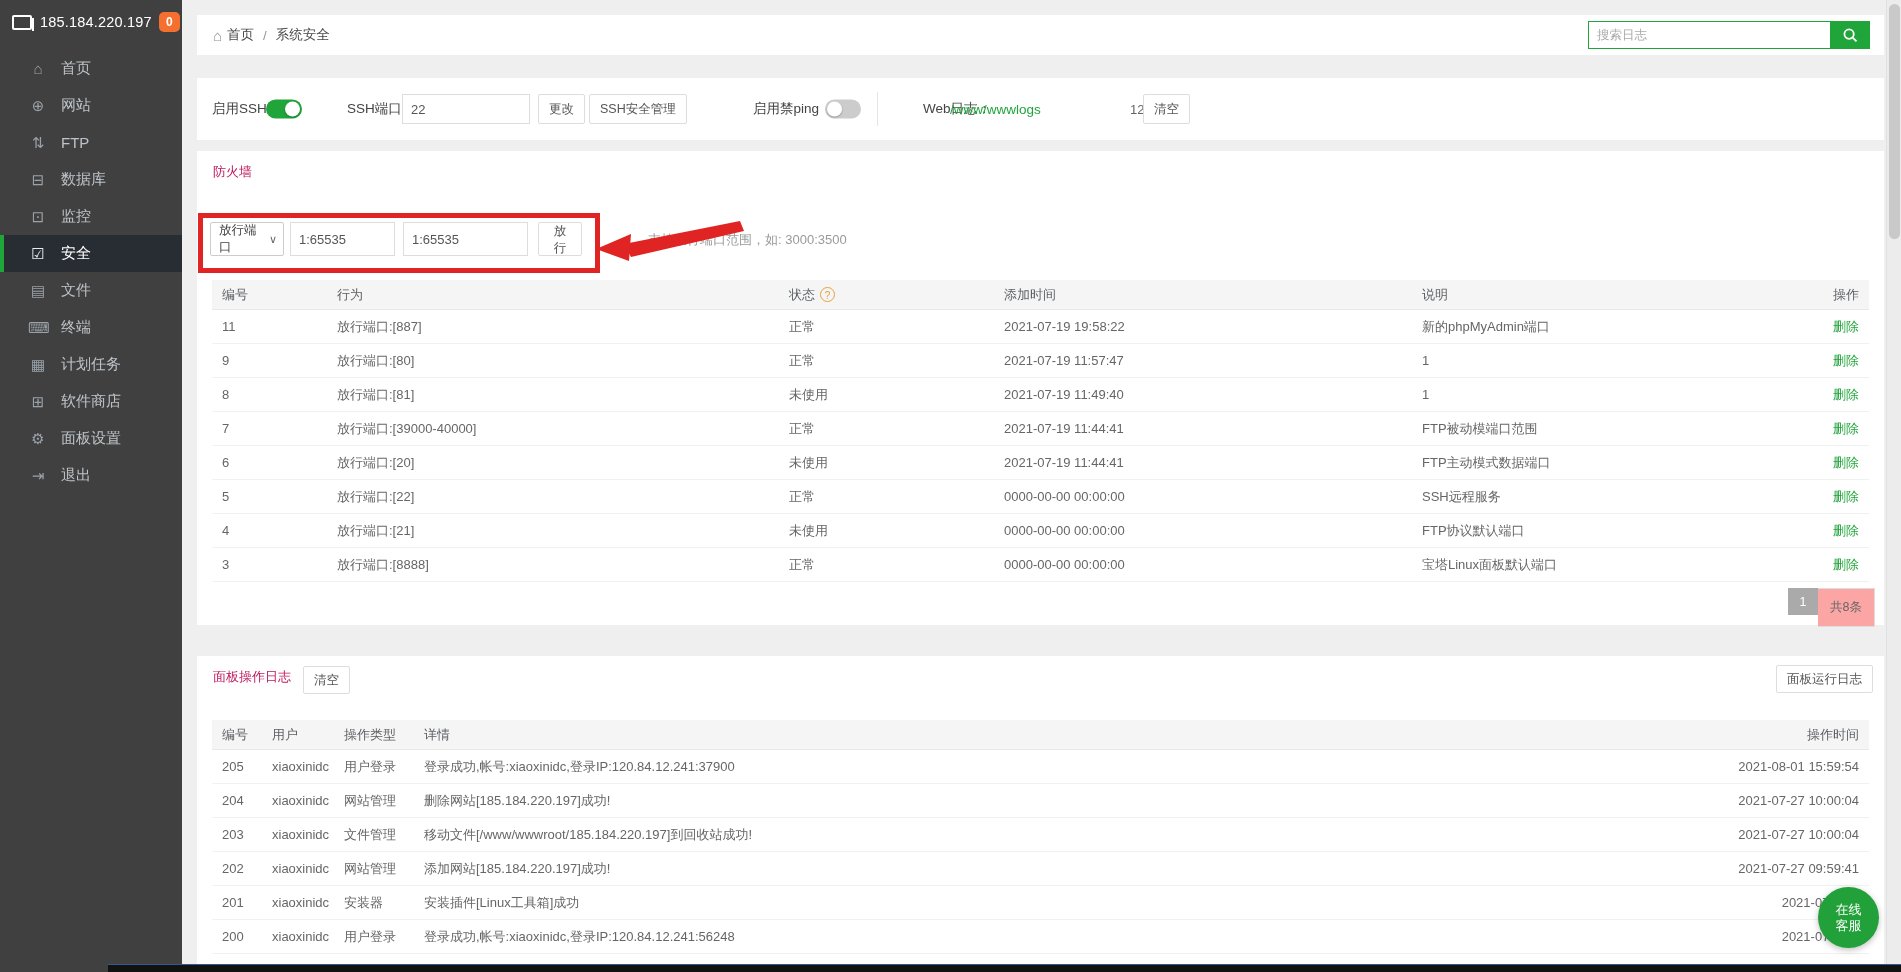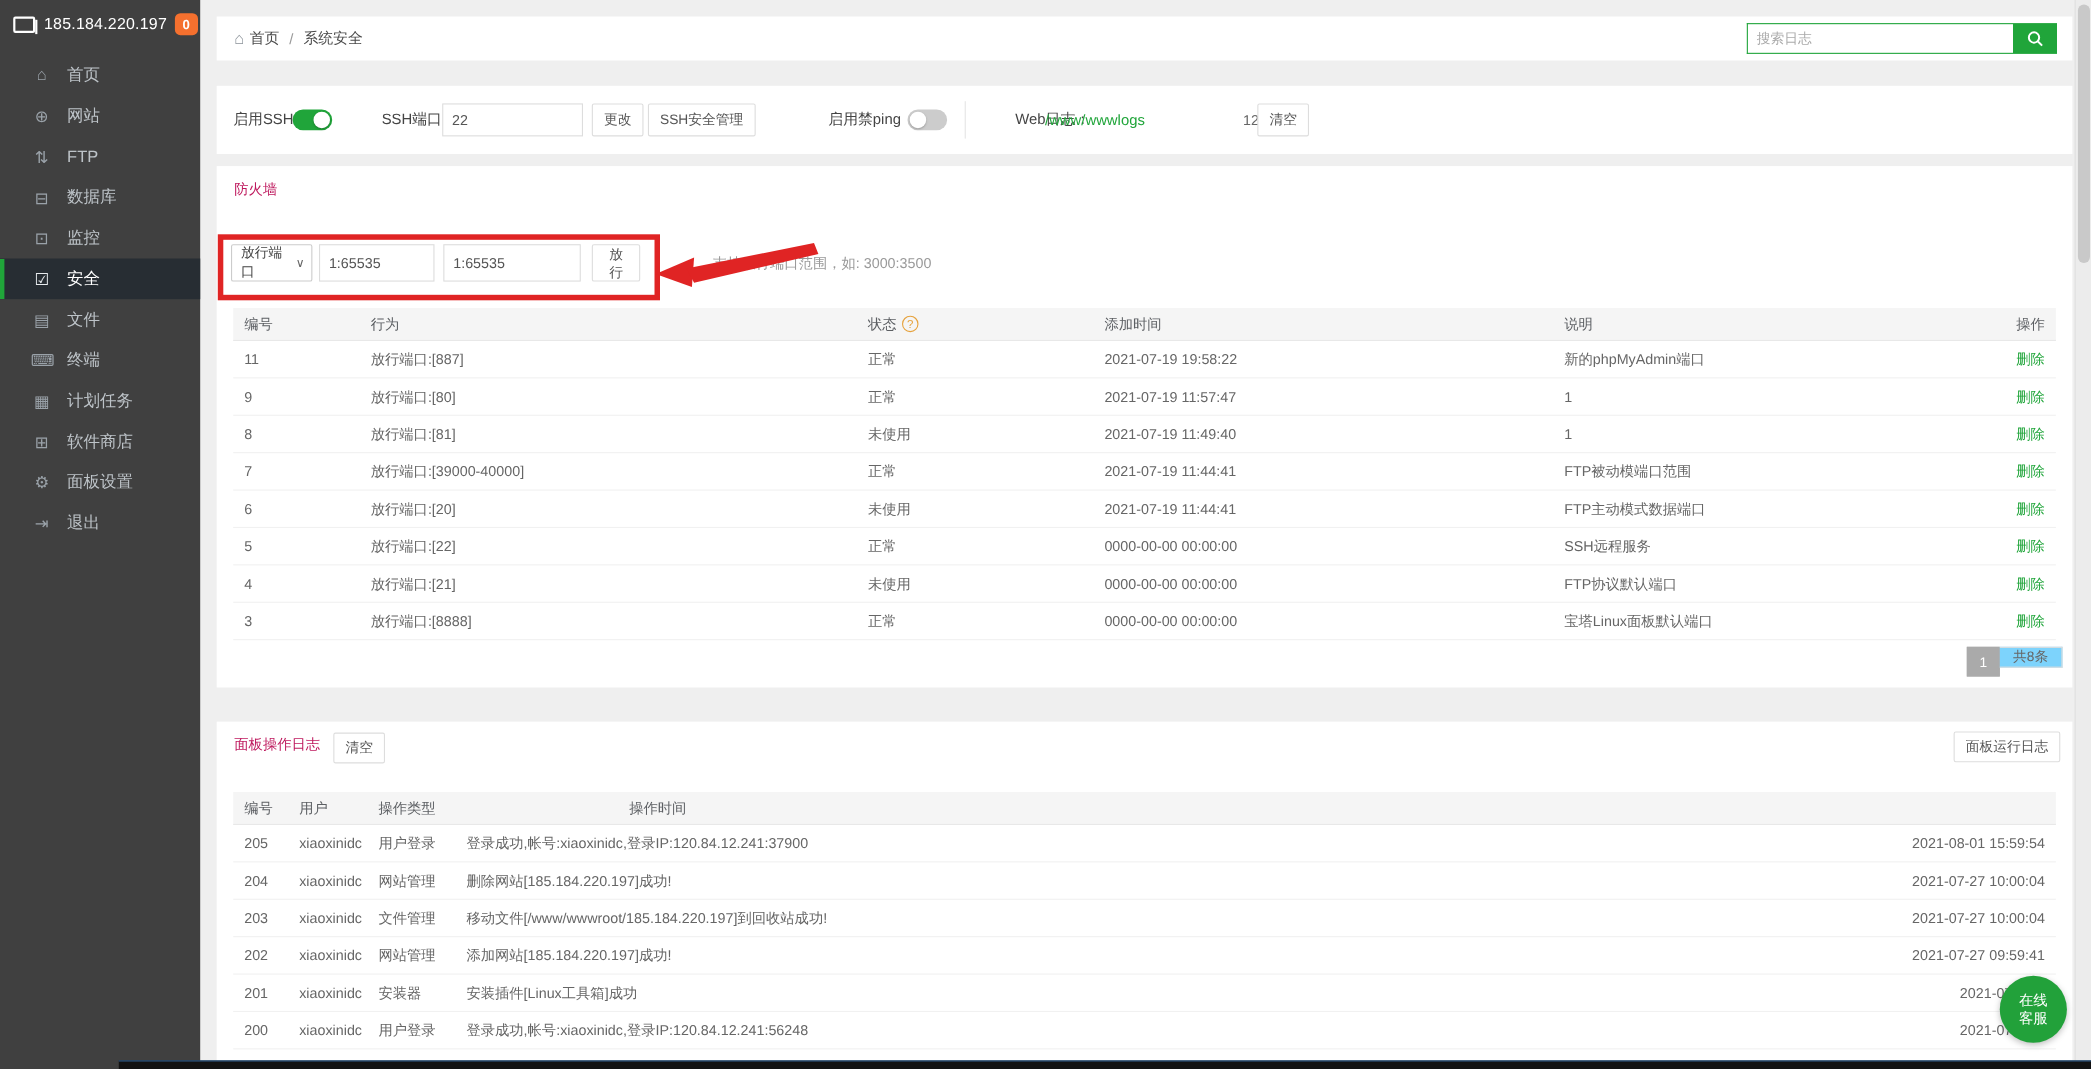--- a/index.html
+++ b/index.html
@@ -63,21 +63,21 @@
   .trow { display:flex; align-items:center; height:34px; border-bottom:1px solid #f1f1f1; font-size:13px; color:#666; }
   .thead { height:30px; background:#f5f5f5; border-bottom:1px solid #e8e8e8; color:#5c5f63; }
   .fw-c1{ width:125px; padding-left:10px; } .fw-c2{ width:452px; } .fw-c3{ width:195px; display:flex; align-items:center; }
   .fw-c4{ width:418px;margin-left:20px; } .fw-c5{ flex:1; } .fw-c6{ width:110px; text-align:right; padding-right:10px; }
   .help-q { display:inline-flex; align-items:center; justify-content:center; width:15px; height:15px; margin-left:5px;
     border:1px solid #e6a23c; border-radius:50%; color:#e6a23c; font-size:10.5px; cursor:pointer; }
   .del-link { color:#20a53a; cursor:pointer; }
 
   .pager { position:absolute; right:9px; top:437px; display:flex; font-size:12.5px; }
   .pg-num { min-width:30px; height:27px; background:#aaa; color:#fff; display:flex; align-items:center; justify-content:center; border:1px solid #aaa; cursor:pointer; }
-  .pg-total { height:19px; padding:0 12px; background:#7dd3fc; border:1px solid #ddd; border-left:none; color:#666; display:flex; align-items:center; }
+  .pg-total { height:39px; padding:0 12px; background:#fca5a5; border:1px solid #ddd; border-left:none; color:#666; display:flex; align-items:center; }
 
   .log-card { top:656px; height:344px; }
   .log-clear { position:absolute; left:106px; top:10px; height:28px; }
   .run-log-btn { position:absolute; right:11px; top:9px; height:28px; }
   .lg-tbl { top:64px; }
   .lg-c1{ width:60px; padding-left:10px; } .lg-c2{ width:72px; } .lg-c3{ width:80px; } .lg-c4{ flex:1; }
   .lg-c5{ width:210px; text-align:right; padding-right:10px; }
 
   
   .support-circle { position:absolute; left:1818px; top:887px; width:61px; height:61px; border-radius:50%; background:#22a13a;
@@ -315,20 +315,21 @@
   <div class="card log-card">
     <div class="sec-title">面板操作日志</div>
     <button class="btn log-clear">清空</button>
     <button class="btn run-log-btn">面板运行日志</button>
 
     <div class="tbl lg-tbl">
       <div class="trow thead">
         <span class="lg-c1">编号</span>
         <span class="lg-c2">用户</span>
         <span class="lg-c3">操作类型</span>
+        <span class="lg-c4">详情</span>
         <span class="lg-c5">操作时间</span>
       </div>
       <div>
 
           <div class="trow">
             <span class="lg-c1">205</span>
             <span class="lg-c2">xiaoxinidc</span>
             <span class="lg-c3">用户登录</span>
             <span class="lg-c4">登录成功,帐号:xiaoxinidc,登录IP:120.84.12.241:37900</span>
             <span class="lg-c5">2021-08-01 15:59:54</span>

